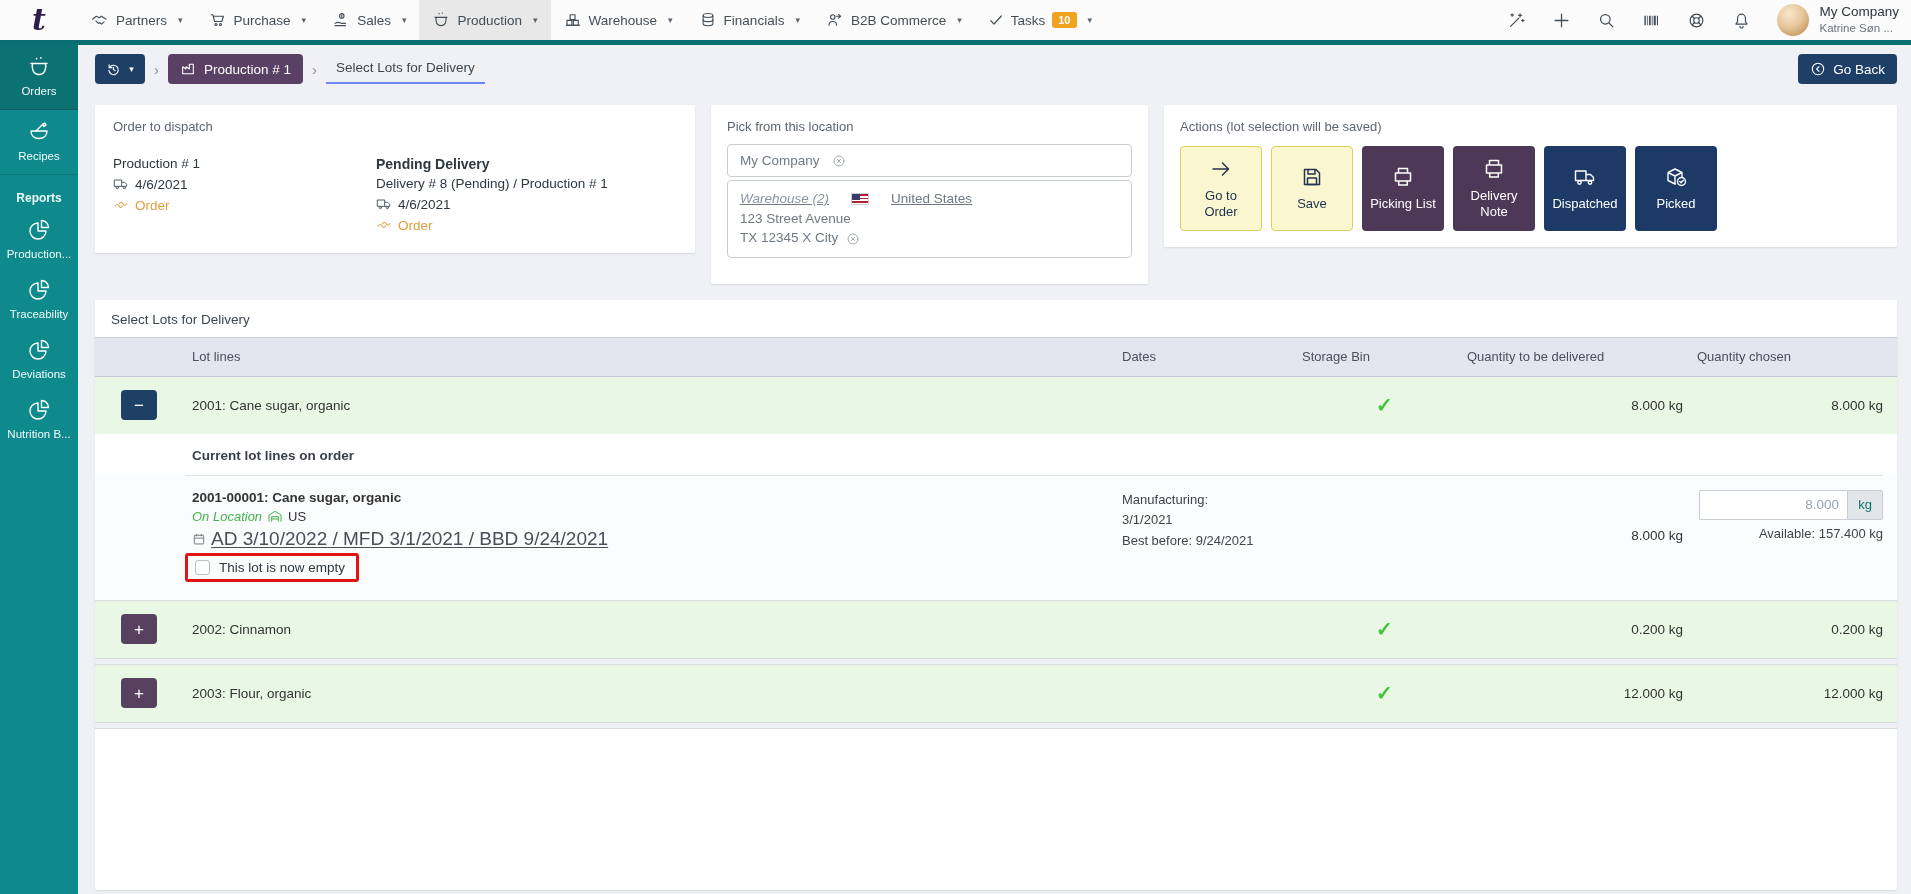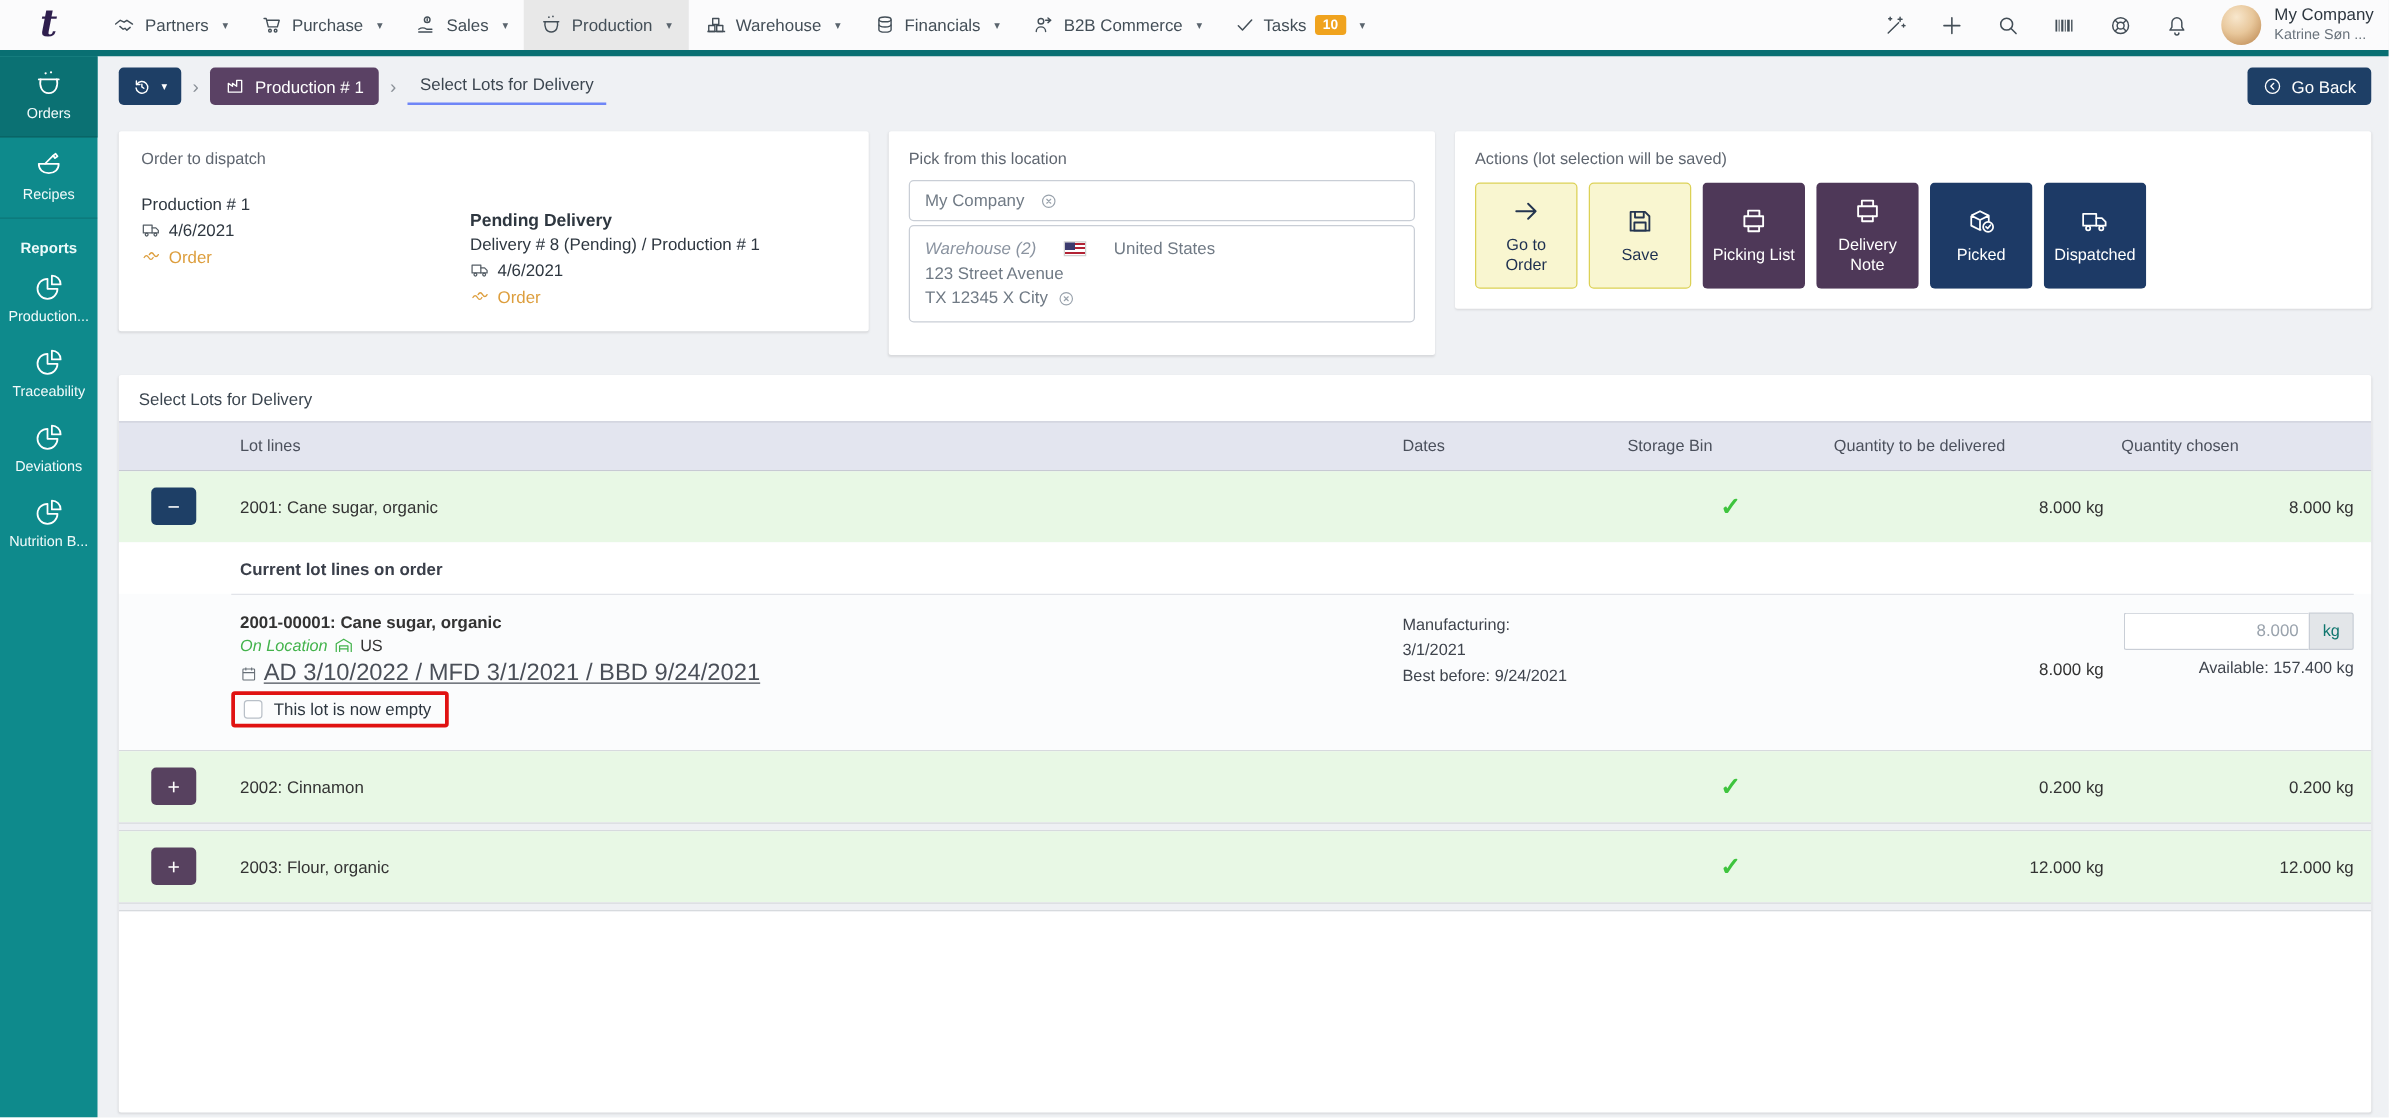--- a/index.html
+++ b/index.html
@@ -60,30 +60,30 @@
   
   .panels-row { display:flex; gap:16px; margin-top:21px; align-items:flex-start; flex:0 0 auto; }
   .panel { background:#fff; box-shadow:0 1px 2px rgba(0,0,0,.10); border-radius:2px; }
   .panel-title { color:#5f6670; font-size:13px; }
 
   .panel-order { width:600px; padding:14px 18px 20px; }
   .order-cols { display:flex; margin-top:22px; }
   .order-col-a { width:263px; }
   .order-line { display:flex; align-items:center; gap:6px; margin-top:5px; color:#2e3740; font-size:13.5px; }
   .order-name { color:#2e3740; font-size:13.5px; }
-  .order-status { font-weight:bold; font-size:14px; color:#2e3740; margin-bottom:4px;margin-top:12px; }
+  .order-status { font-weight:bold; font-size:14px; color:#2e3740; margin-bottom:4px; }
   .order-link { color:#dd9e3d; }
   .order-link .lnk-txt { cursor:pointer; }
 
   .panel-location { width:437px; padding:14px 16px 26px; }
   .chip-box { margin-top:10px; border:1px solid #c9ced6; border-radius:4px; height:33px; display:flex;
     align-items:center; gap:8px; padding:0 12px; color:#707a85; font-size:13.5px; background:#fff; }
   .loc-box { margin-top:3px; border:1px solid #c9ced6; border-radius:4px; padding:8px 12px 9px; color:#707a85;
     font-size:13.5px; line-height:1.45; background:#fff; }
-  .loc-line1 { display:flex; align-items:center; gap:22px; }
+  .loc-line1 { display:flex; align-items:center; gap:22px;text-decoration:underline; }
   .wh-name { font-style:italic; color:#8a93a0; }
   .flag { width:18px; height:12px; position:relative; display:inline-block; flex:0 0 18px;
     background:repeating-linear-gradient(#b22234 0 1.8px, #fff 1.8px 3.6px); border:0.5px solid #d0d0d0; }
   .flag::before { content:""; position:absolute; left:0; top:0; width:8px; height:6px; background:#3c3b6e; }
   .loc-x { display:inline-flex; margin-left:4px; vertical-align:middle; }
 
   .panel-actions { flex:1; padding:14px 16px 16px; }
   .action-btns { display:flex; gap:9px; margin-top:12px; }
   .abtn { width:82px; height:85px; border-radius:4px; border:1px solid transparent; cursor:pointer;
     display:flex; flex-direction:column; align-items:center; justify-content:center; gap:7px;
@@ -504,38 +504,38 @@
                 <svg width="24" height="24" viewBox="0 0 24 24" fill="none" stroke="#fff" stroke-width="1.5" stroke-linejoin="round">
                   <path d="M7.5 8V3.5h9V8"></path>
                   <path d="M4.5 8h15v8h-3.2v4h-8.6v-4H4.5z"></path>
                   <path d="M7.7 16h8.6"></path>
                 </svg>
               </span>
             <span>Delivery Note</span>
           </button>
           <button class="abtn navy">
             <span>
-                <svg width="26" height="24" viewBox="0 0 24 24" fill="none" stroke="#fff" stroke-width="1.4" stroke-linejoin="round">
-                  <path d="M4 7.5L11 4l7 3.5v5M4 7.5l7 3.5 7-3.5M4 7.5v8l7 3.5 1-0.5M11 11v8"></path>
-                  <circle cx="17.5" cy="16.5" r="4"></circle>
-                  <path d="M15.8 16.5l1.3 1.3 2.2-2.6" stroke-linecap="round"></path>
-                </svg>
-              </span>
-            <span>Picked</span>
-          </button>
-          <button class="abtn navy">
-            <span>
                 <svg width="26" height="24" viewBox="0 0 24 24" fill="none" stroke="#fff" stroke-width="1.4" stroke-linecap="round" stroke-linejoin="round">
                   <path d="M2.5 6h10.5v9.5H2.5z"></path>
                   <path d="M13 9.5h4.5l3 3v3H13"></path>
                   <circle cx="6.5" cy="17.5" r="1.7"></circle>
                   <circle cx="17" cy="17.5" r="1.7"></circle>
                 </svg>
               </span>
             <span>Dispatched</span>
+          </button>
+          <button class="abtn navy">
+            <span>
+                <svg width="26" height="24" viewBox="0 0 24 24" fill="none" stroke="#fff" stroke-width="1.4" stroke-linejoin="round">
+                  <path d="M4 7.5L11 4l7 3.5v5M4 7.5l7 3.5 7-3.5M4 7.5v8l7 3.5 1-0.5M11 11v8"></path>
+                  <circle cx="17.5" cy="16.5" r="4"></circle>
+                  <path d="M15.8 16.5l1.3 1.3 2.2-2.6" stroke-linecap="round"></path>
+                </svg>
+              </span>
+            <span>Picked</span>
           </button>
         </div>
       </div>
     </div>
 
     <div class="table-panel">
       <div class="table-title">Select Lots for Delivery</div>
 
       <div class="tgrid thead">
         <div></div>

